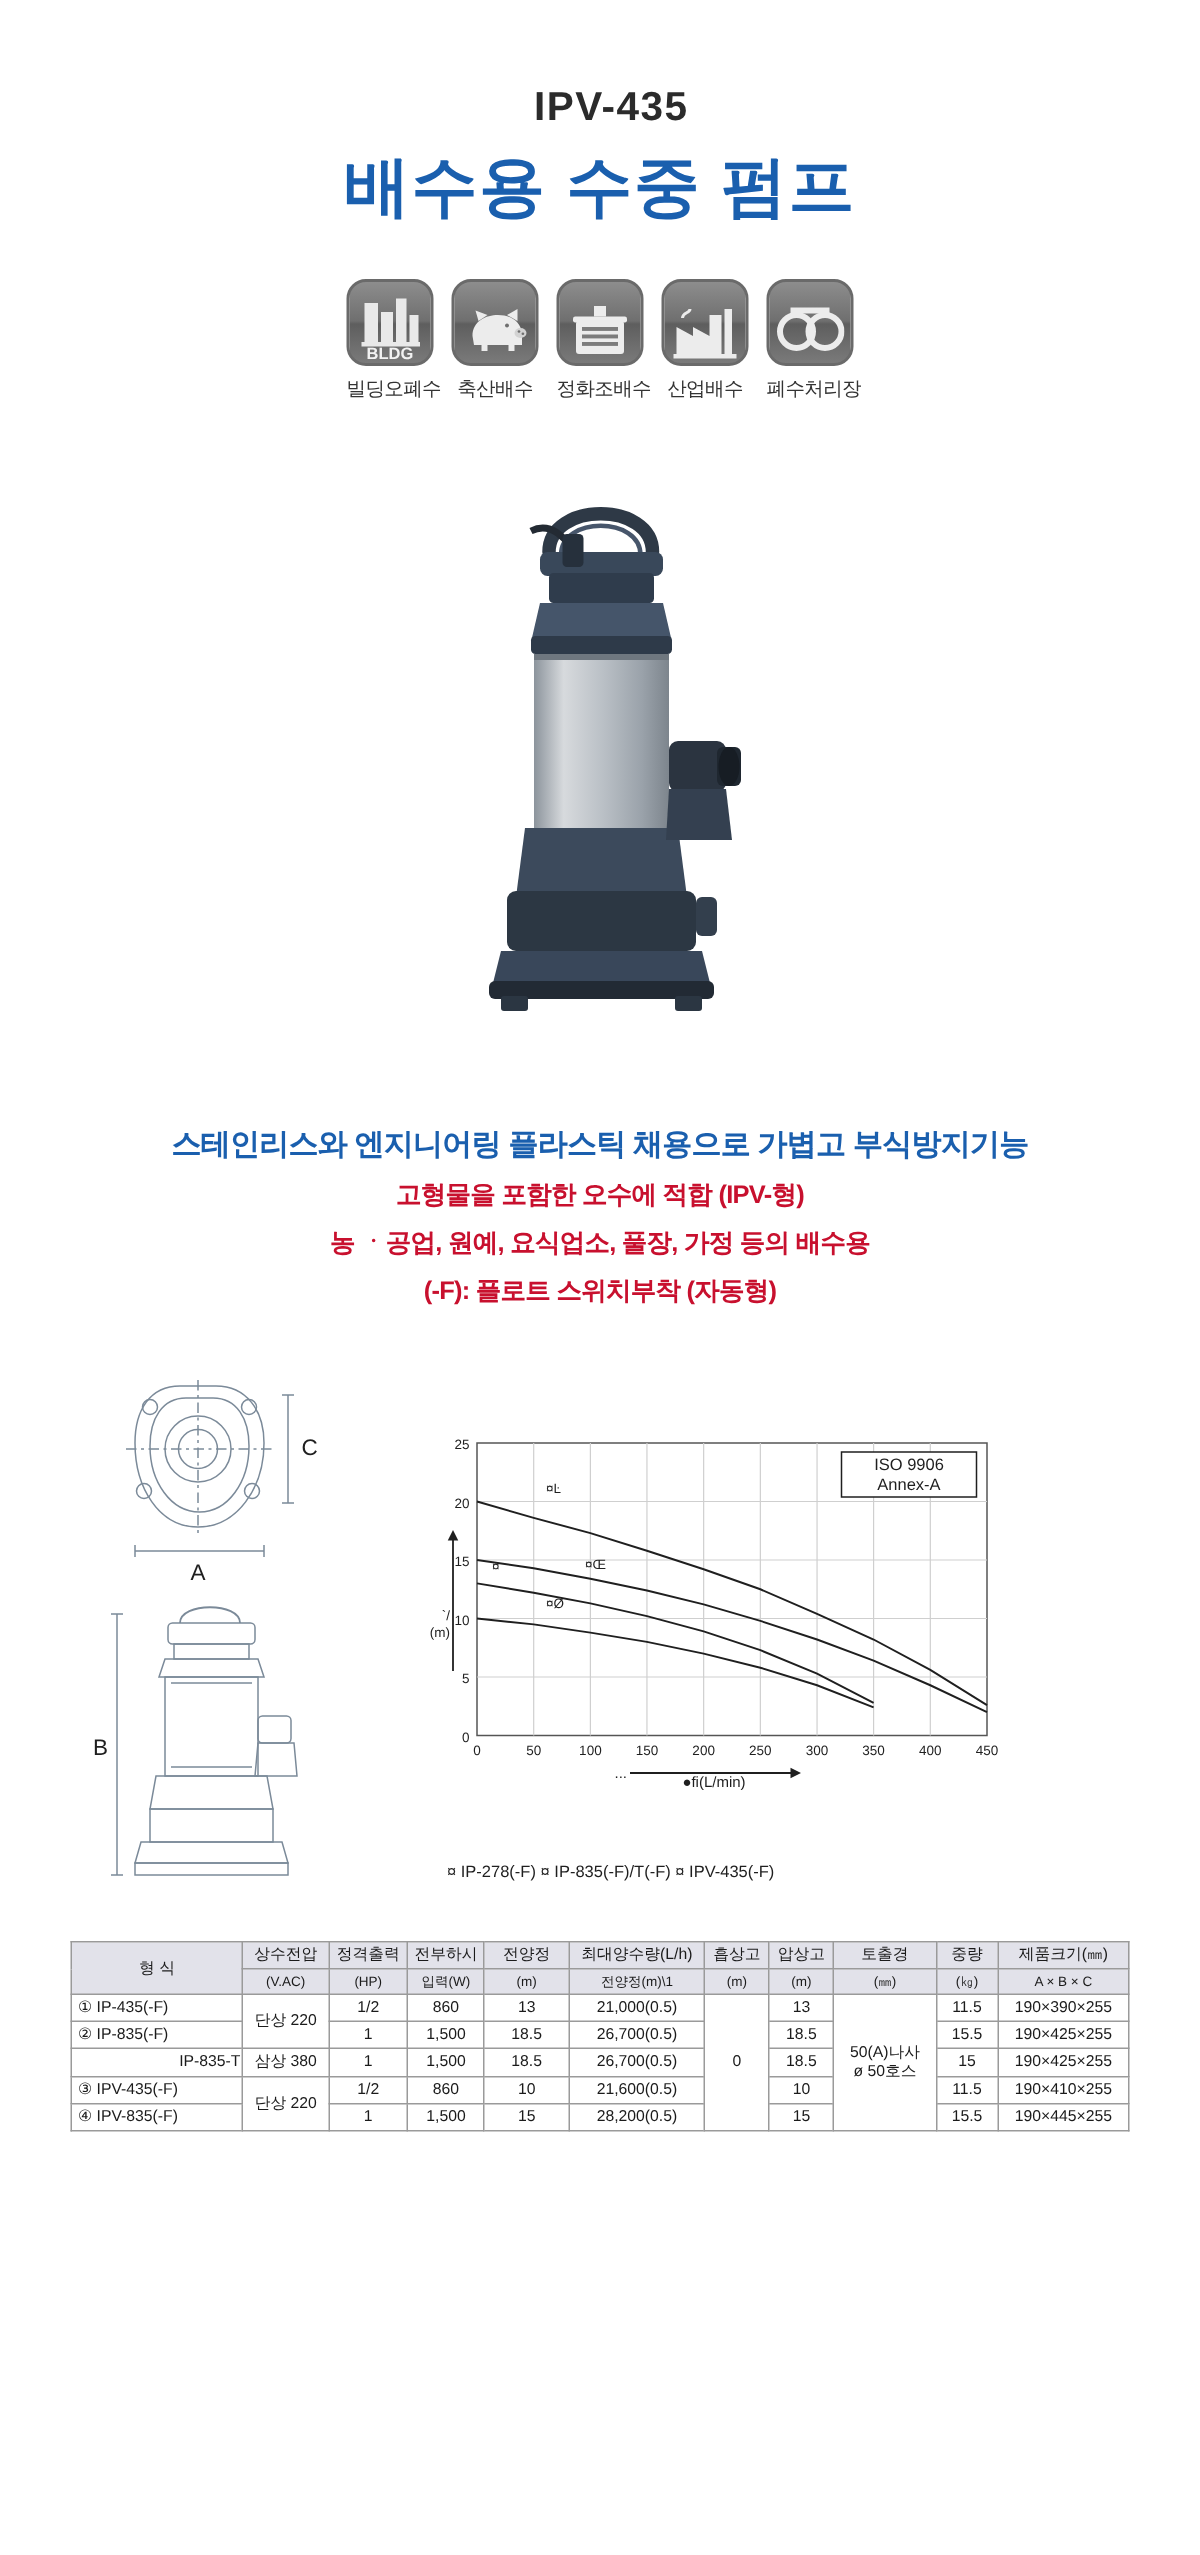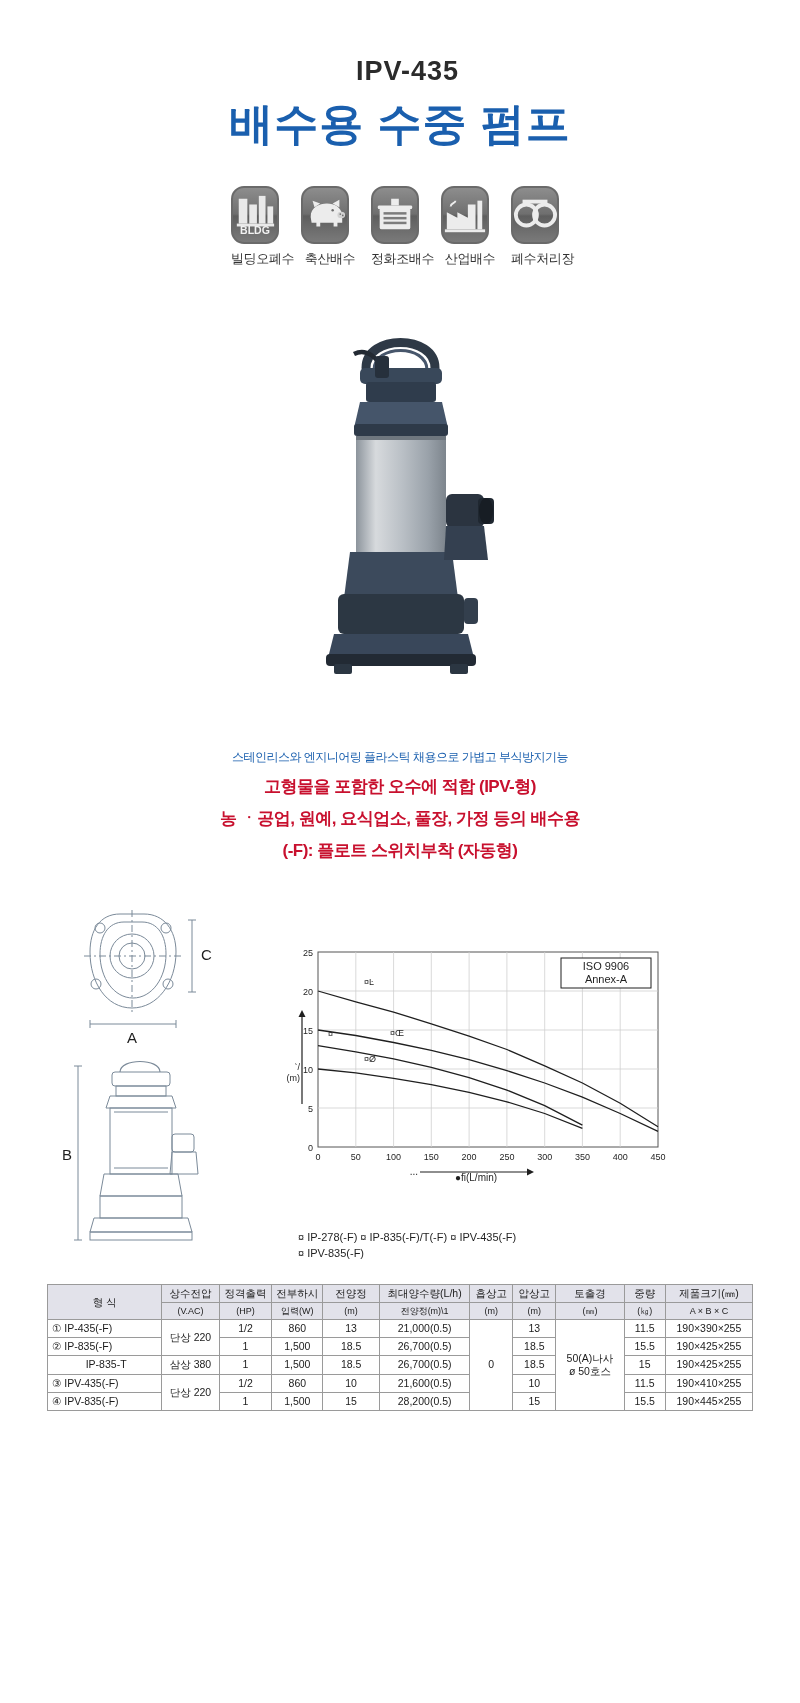--- a/index.html
+++ b/index.html
@@ -33,25 +33,25 @@
 
   
   .icon-row {
     display: flex;
     justify-content: center;
     gap: 12px;
     margin-top: 32px;
   }
   .icon-cell { width: 58px; text-align: center; }
   .icon-box {
-    width: 48px; height: 58px;
+    width: 58px; height: 58px;
     border-radius: 13px;
     background: linear-gradient(180deg,#8d8d8d 0%, #6f6f6f 48%, #5e5e5e 52%, #7a7a7a 100%);
     border: 2px solid #6a6a6a;
-    display: flex; align-items: center; justify-content: center;
+    display: flex; align-items: flex-end; justify-content: center;
     overflow: hidden;
   }
   .icon-box svg { display: block; }
   .icon-label {
     font-size: 13px;
     color: #333;
     margin-top: 6px;
     white-space: nowrap;
     letter-spacing: -0.4px;
     font-family: Liberation Mono, monospace;
@@ -62,22 +62,22 @@
     margin: 30px auto 0;
     width: 245px; height: 425px;
     background: #ffffff;
     position: relative;
   }
   .photo-wrap svg { display: block; }
 
   
   .features { text-align: center; margin-top: 26px; }
   .feature-head {
-    font-size: 12px;
-    font-weight: normal;
+    font-size: 20px;
+    font-weight: bold;
     color: #1a5fae;
     margin-bottom: 4px;
     letter-spacing: -0.5px;
   }
   .feature-line {
     font-size: 17px;
     font-weight: bold;
     color: #c8102e;
     margin: 9px 0;
     letter-spacing: -0.5px;
@@ -362,23 +362,20 @@
       <text x="84" y="118" font-family="Liberation Sans, sans-serif" font-size="9" fill="#1f1f1f">¤Ø</text>
     </svg>
 
     
     <div style="position:relative; width:400px; font-size:11px; color:#1f1f1f; margin-top:2px; line-height:1.45;">
       <div style="padding-left:18px; white-space:nowrap;">
         <span>¤  IP-278(-F)</span>
         <span>¤  IP-835(-F)/T(-F)</span>
         <span>¤  IPV-435(-F)</span>
       </div>
-      <div style="padding-left:18px; white-space:nowrap;">
-        <span>¤  IPV-835(-F)</span>
-      </div>
     </div>
   </div>
 
 </div>
 
 <div class="table-wrap">
   <table class="spec">
     <thead>
       <tr>
         <th rowspan="2" style="width:118px;">형     식</th>
@@ -435,21 +432,21 @@
         <td>1</td>
         <td>1,500</td>
         <td>18.5</td>
         <td>26,700(0.5)</td>
         <td>18.5</td>
         <td>15.5</td>
         <td>190×425×255</td>
       </tr>
 
       <tr>
-        <td style="text-align:center; padding-left:4px;margin-top:19px;">
+        <td style="text-align:right; padding-left:4px;margin-top:19px;">
           <span></span>
           <span>IP-835-T</span>
         </td>
         <td class="nw">삼상 380</td>
         <td>1</td>
         <td>1,500</td>
         <td>18.5</td>
         <td>26,700(0.5)</td>
         <td>18.5</td>
         <td>15</td>

